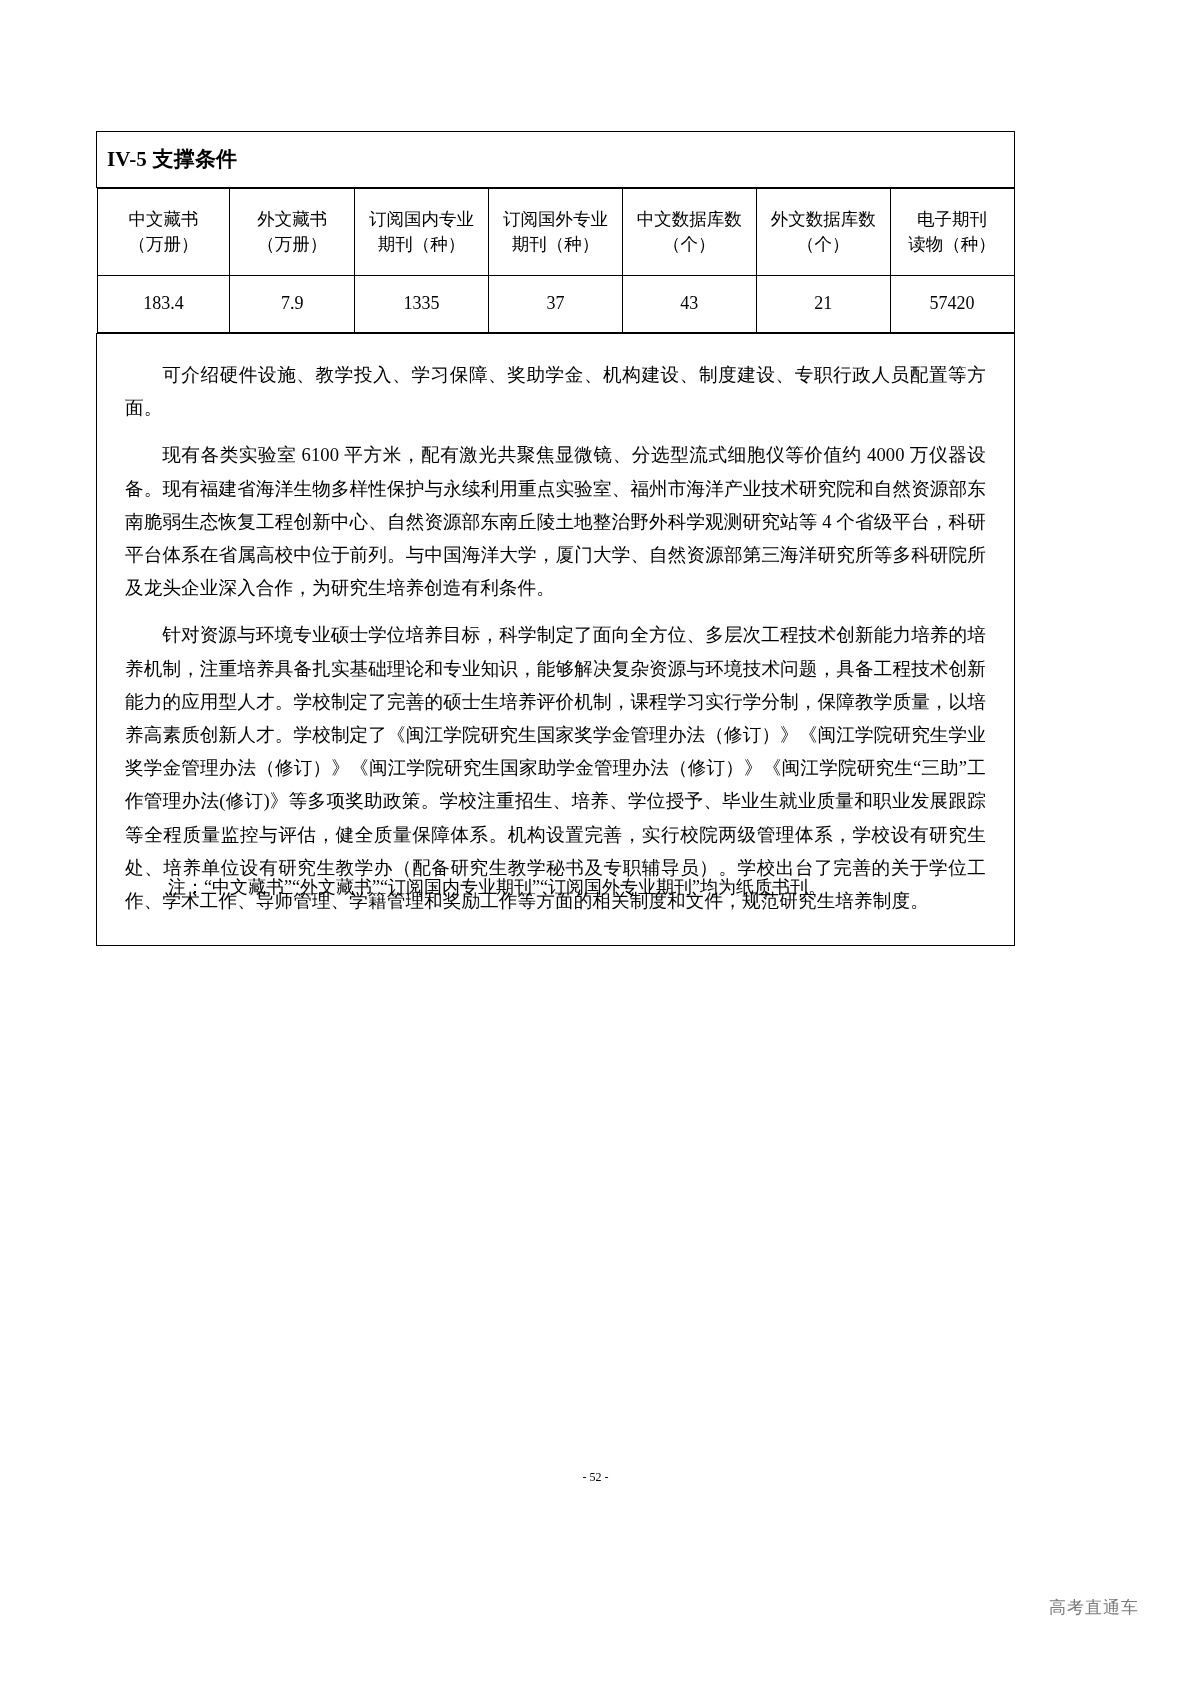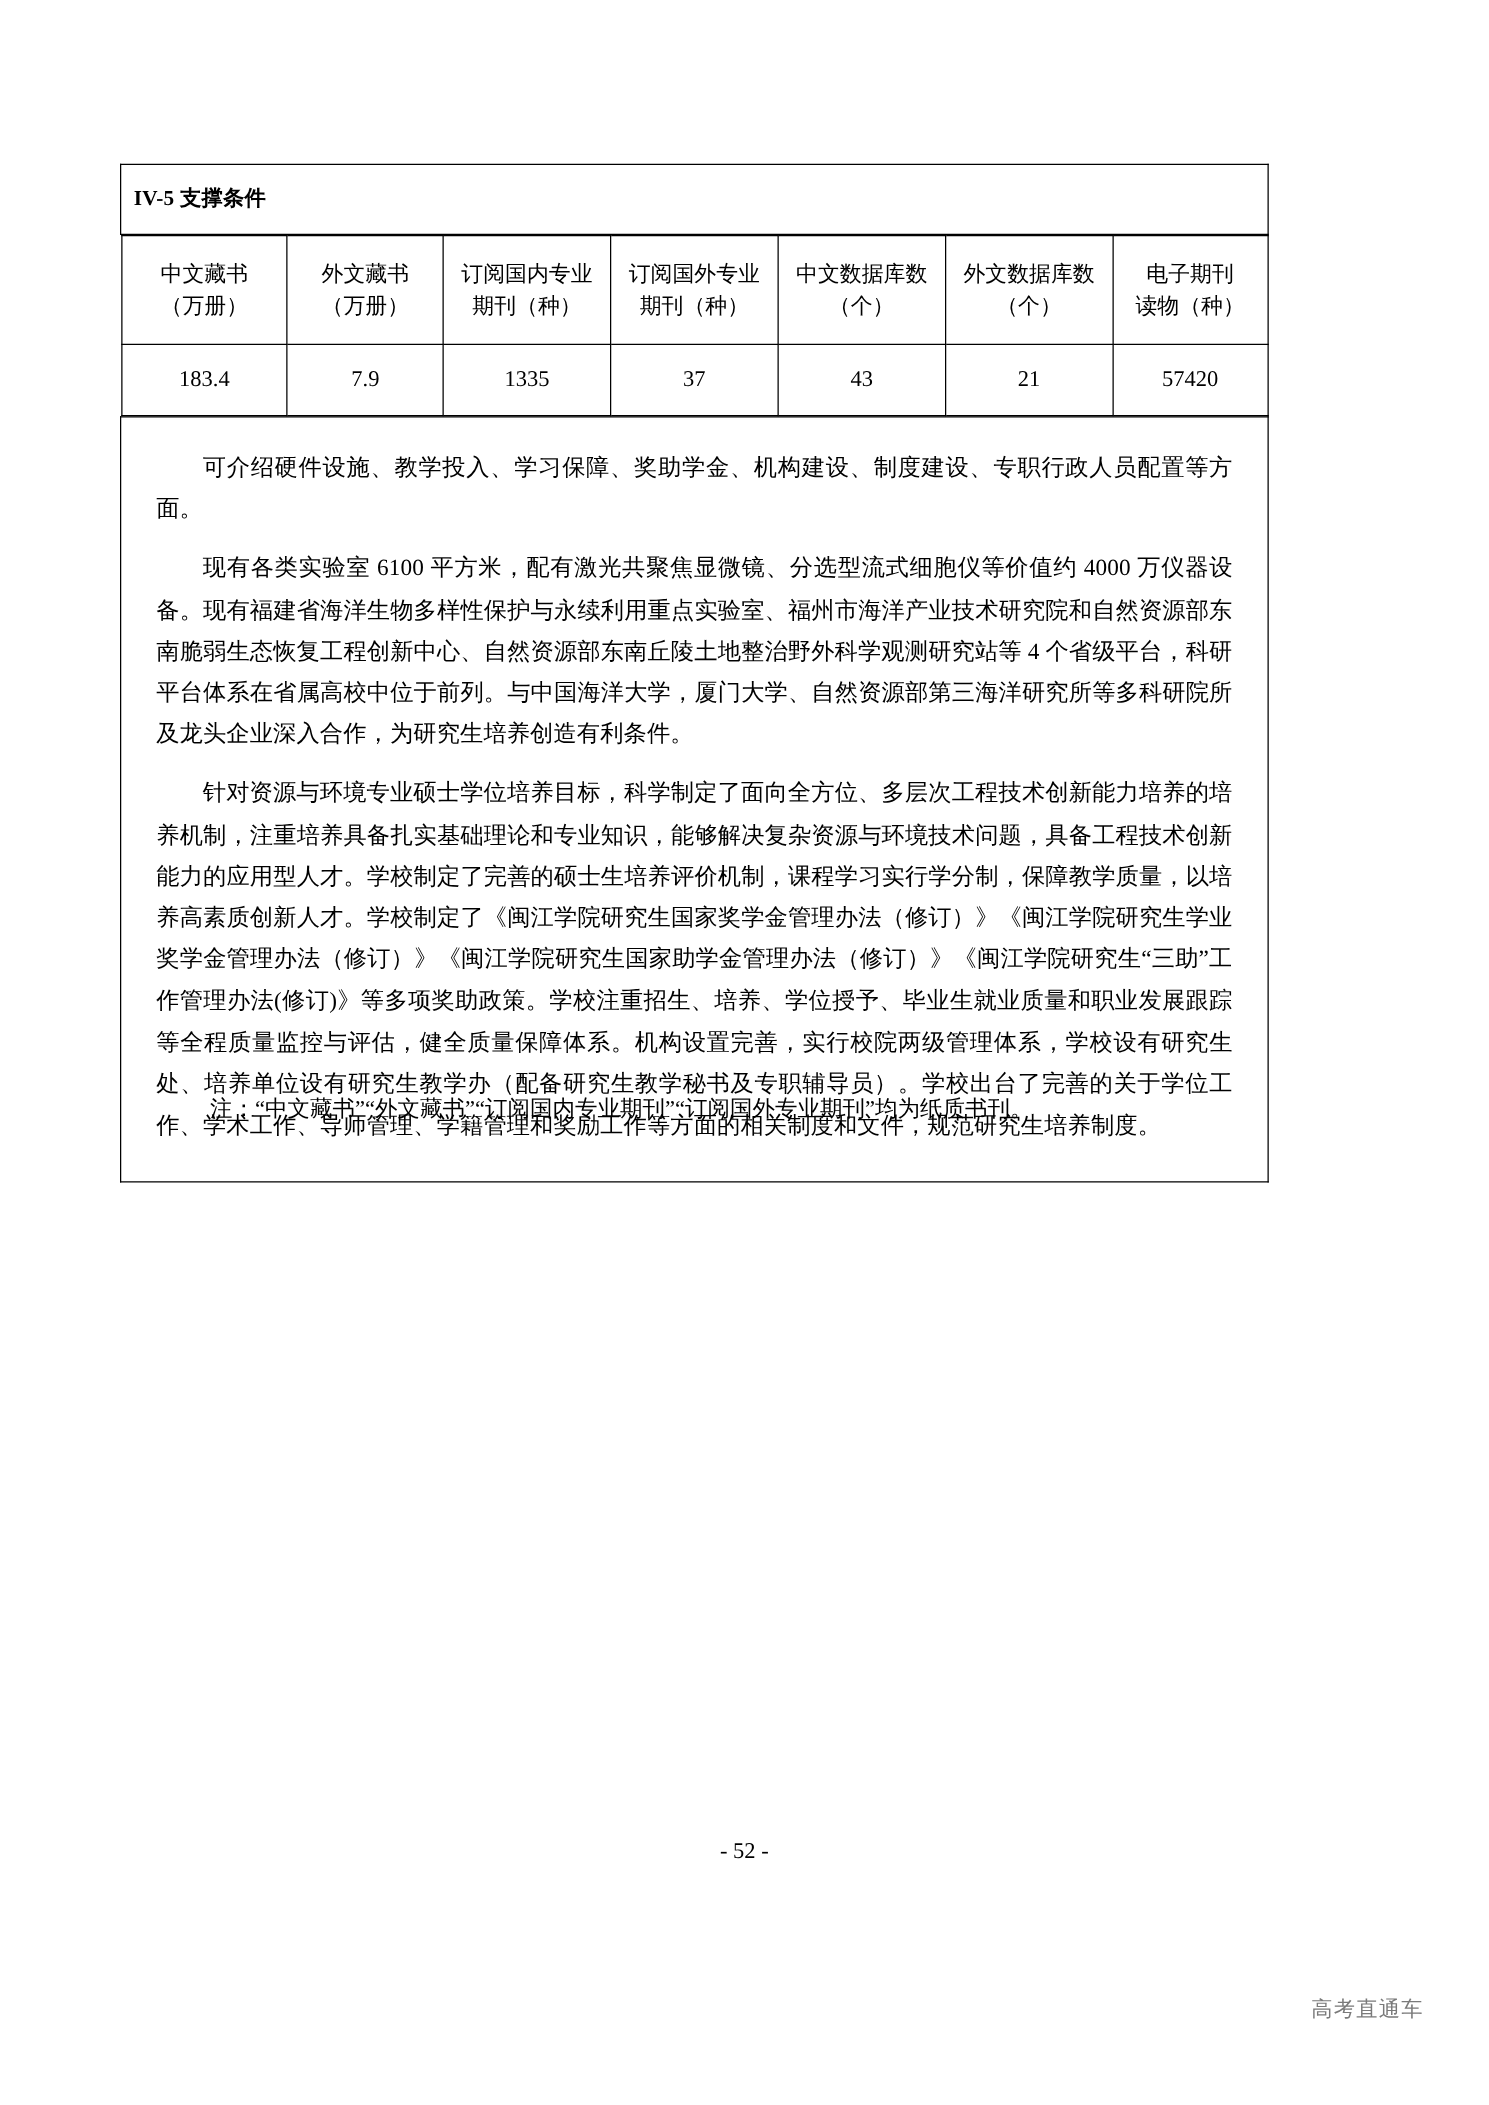--- a/index.html
+++ b/index.html
@@ -38,21 +38,21 @@
     padding: 0;
     vertical-align: middle;
   }
 
   .section-title-cell {
     height: 55px;
     padding: 0 0 0 10px !important;
   }
   .section-title {
     font-weight: bold;
-    font-size: 17px;
+    font-size: 21px;
     letter-spacing: 0.2px;
     line-height: 1.2;
     white-space: nowrap;
   }
 
   
   .data-grid {
     width: 100%;
     border-collapse: collapse;
     table-layout: fixed;
@@ -107,21 +107,21 @@
     text-indent: 4em;
   }
 
   
   .page-number {
     position: absolute;
     left: 0;
     top: 1470px;
     width: 1191px;
     text-align: center;
-    font-size: 18px;
+    font-size: 12px;
   }
   .watermark {
     position: absolute;
     right: 52px;
     top: 1596px;
     font-size: 17px;
     color: #7a7a7a;
     font-family: Liberation Sans, sans-serif;
     letter-spacing: 1px;
   }

